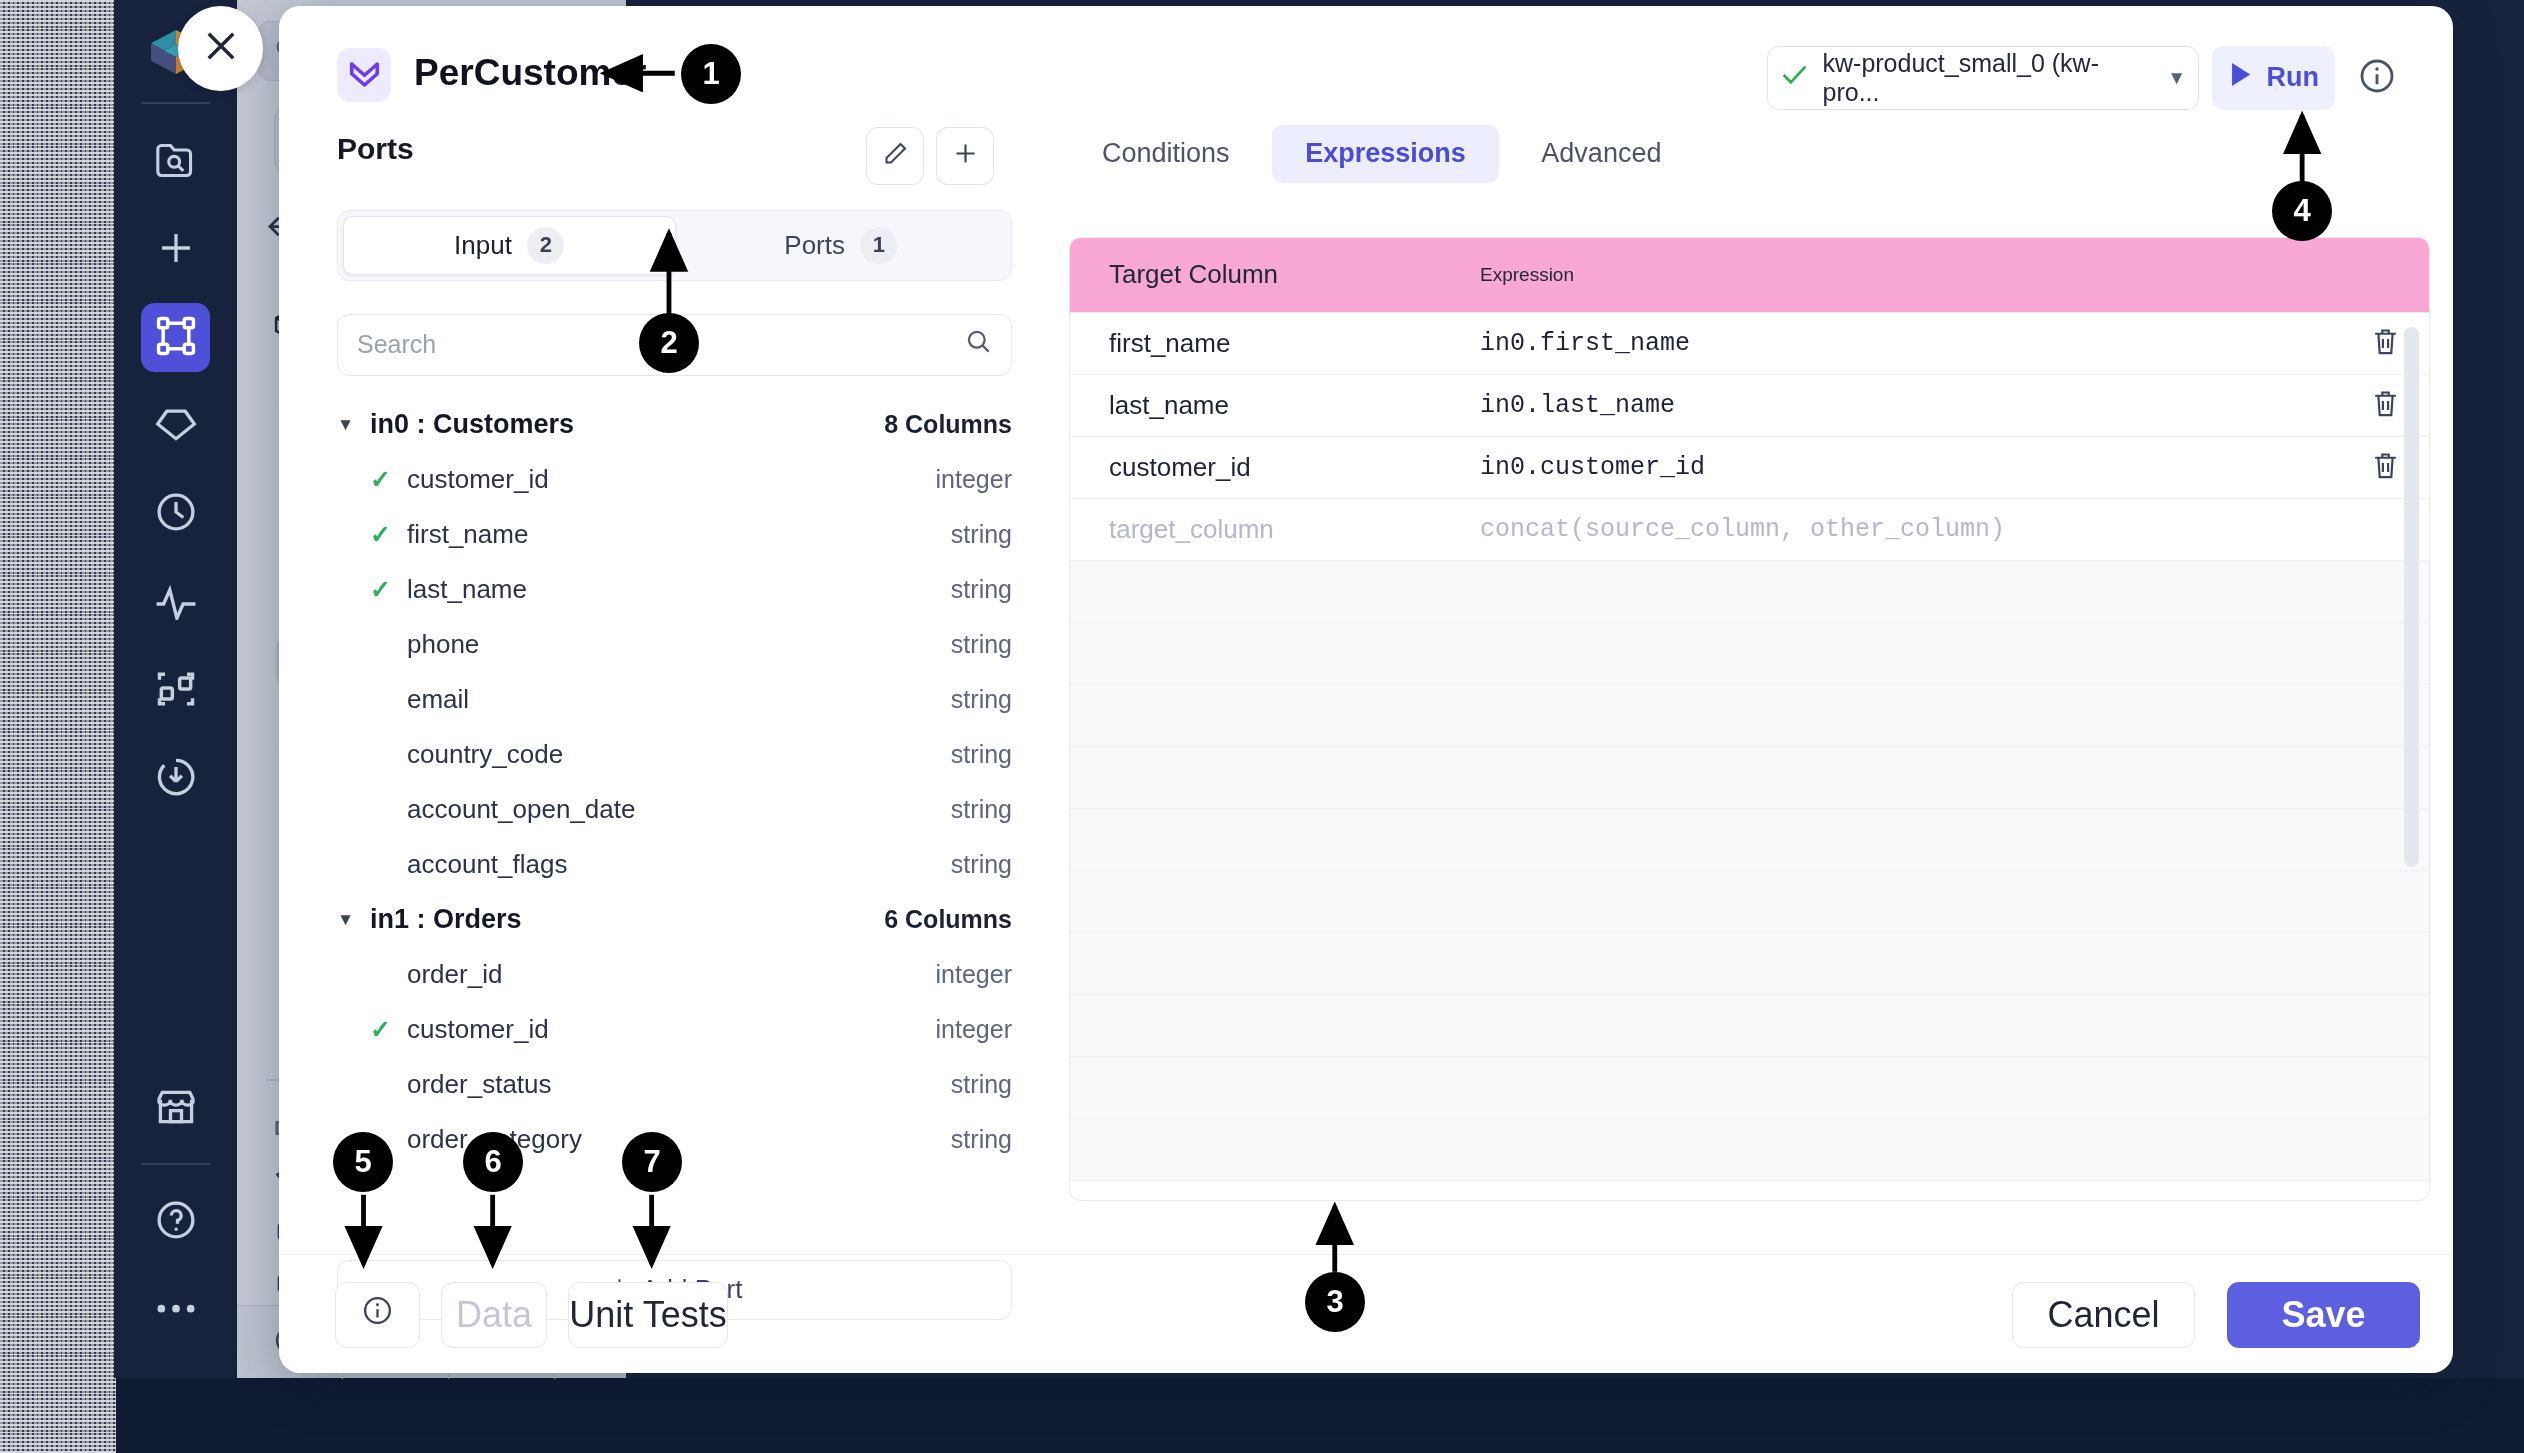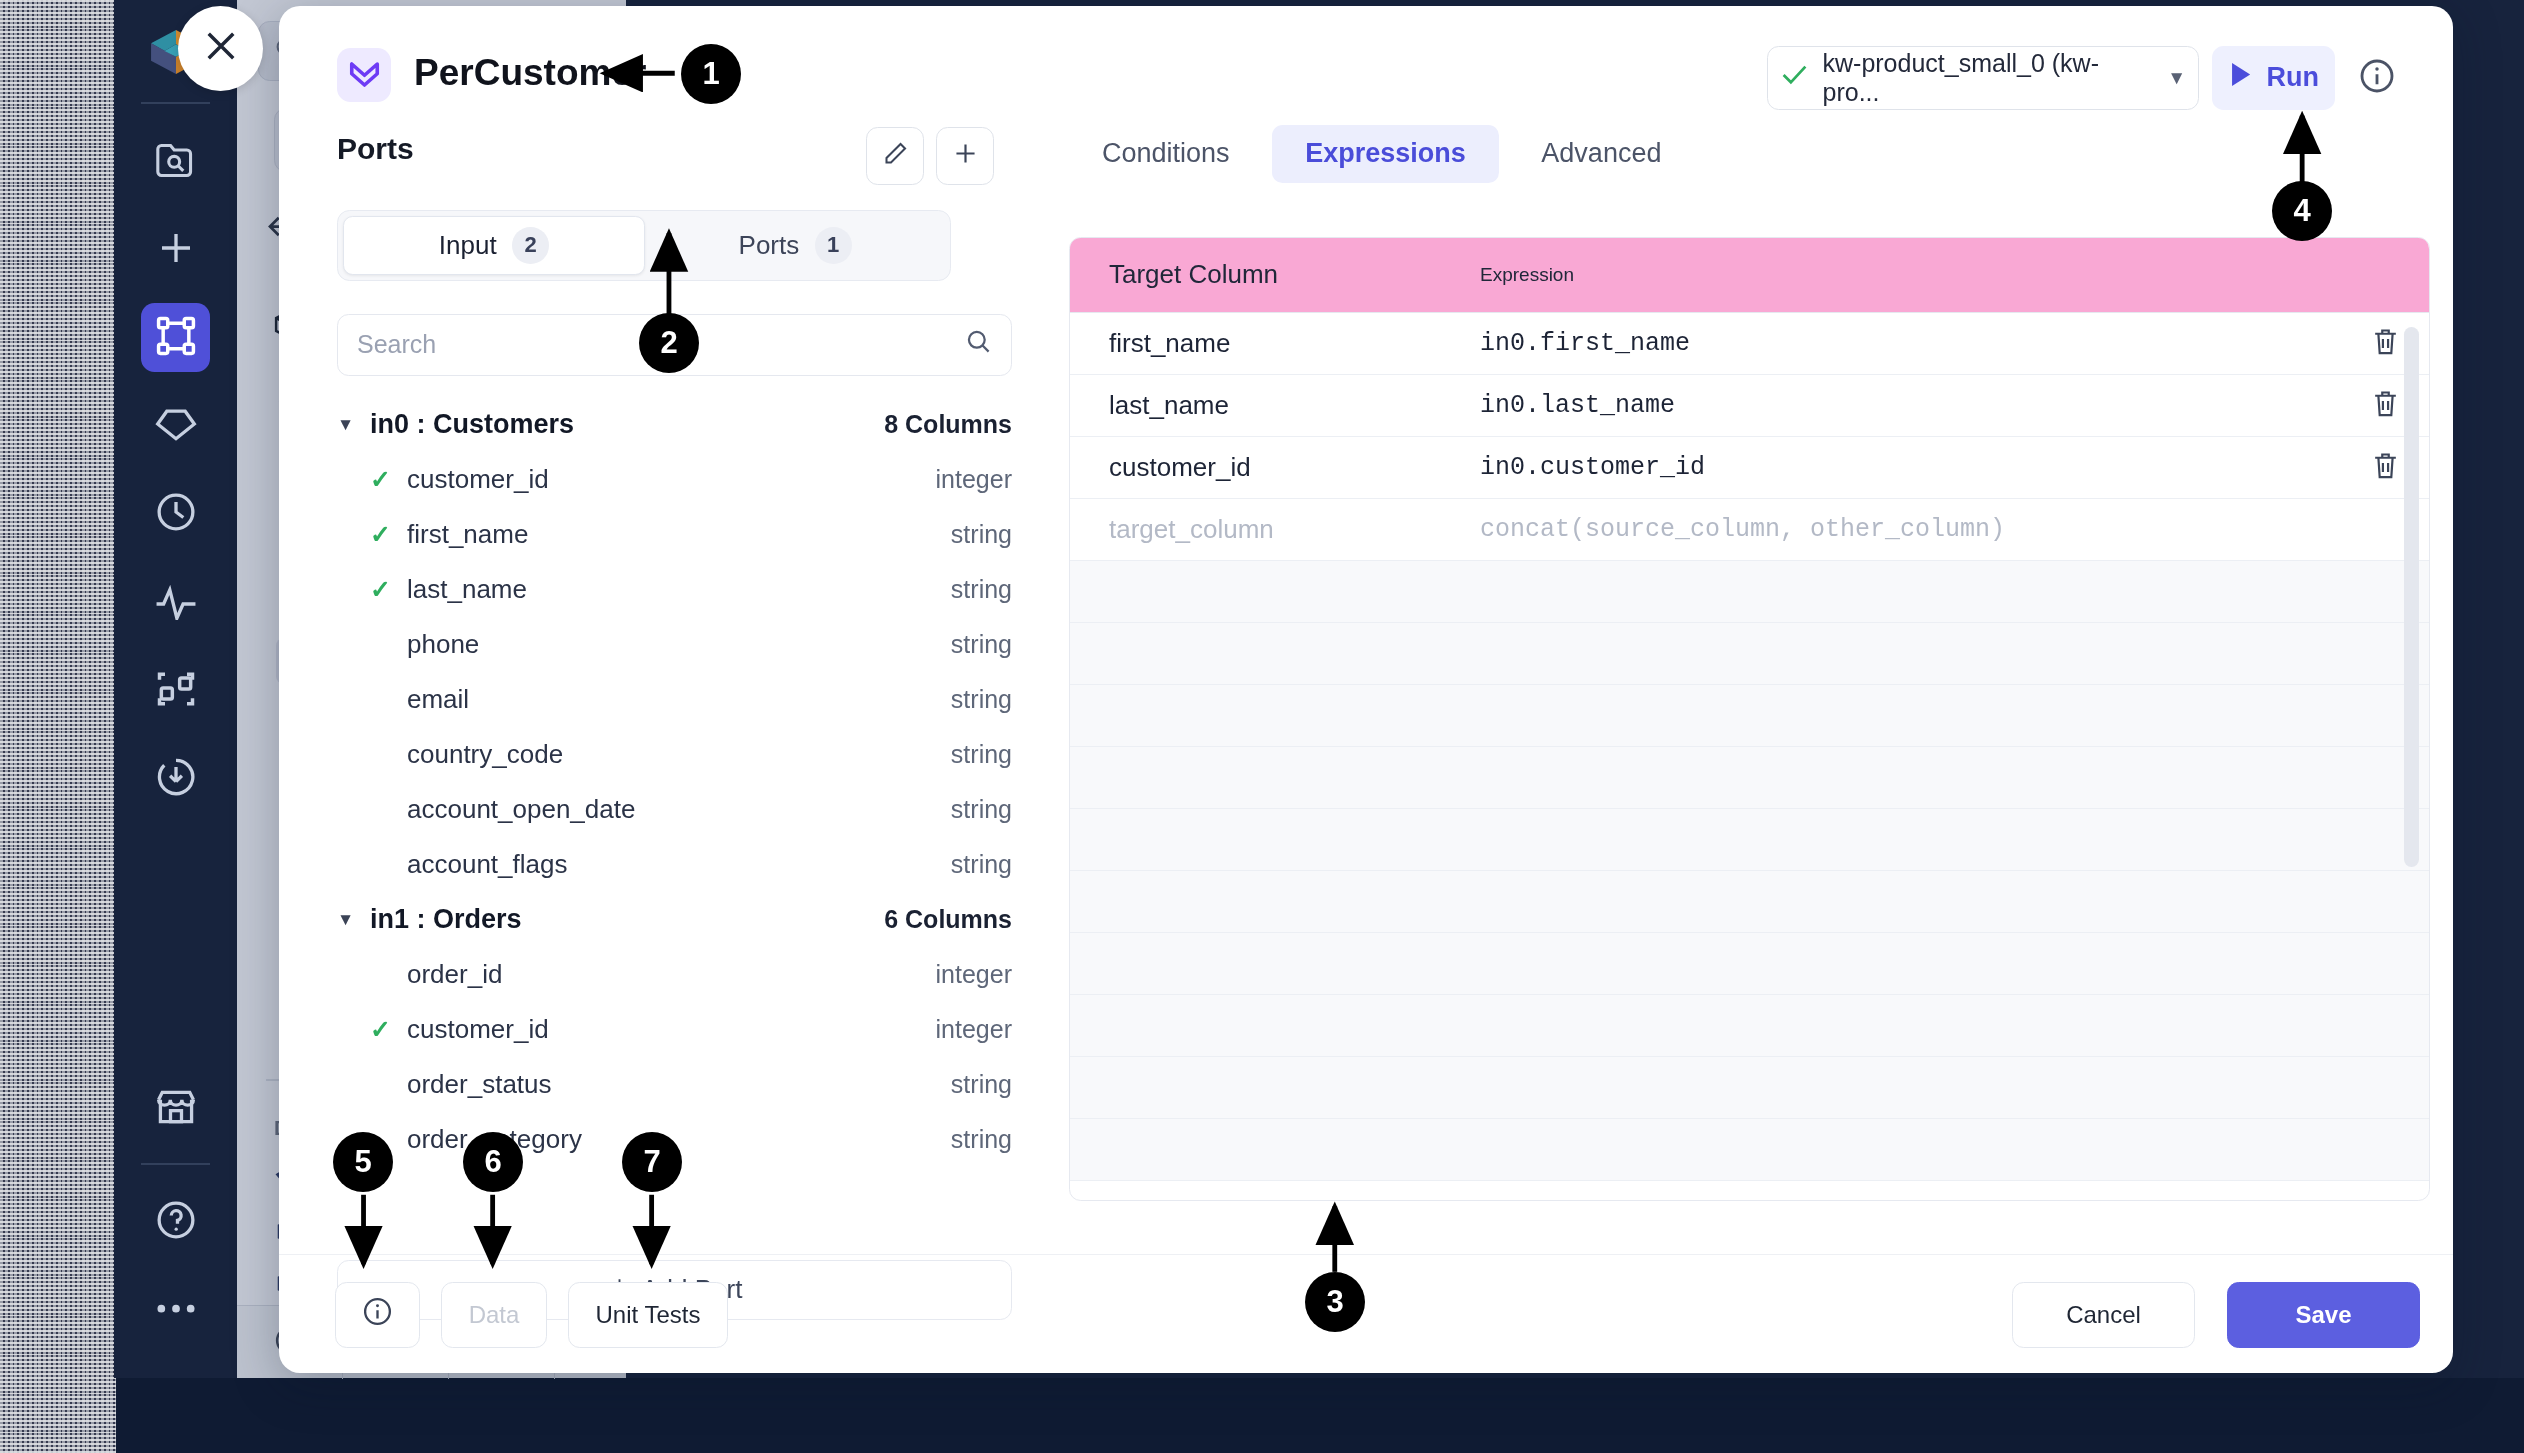--- a/index.html
+++ b/index.html
@@ -118,21 +118,21 @@
   }
   .ports-title { position:absolute; left:58px; top:7.7px; font-size:30px; font-weight:700; color:#151a26; }
   .icon-sq {
     position:absolute; top:1.9px; width:58px; height:58px; border:1.9px solid #dfe3ea;
     border-radius:11.6px; display:flex; align-items:center; justify-content:center; color:#3b4458;
   }
   .icon-sq.edit { right:116px; }
   .icon-sq.plus { right:46px; }
 
   .seg {
-    position:absolute; left:58px; top:85px; width:614px; height:71px;
+    position:absolute; left:58px; top:85px; width:675px; height:71px;
     background:#f6f7fa; border:1.9px solid #e7eaf1; border-radius:12.5px; display:flex; padding:4.8px;justify-content:space-between;
   }
   .seg-btn {
     flex:1; display:flex; align-items:center; justify-content:center; gap:15.4px;
     font-size:26px; color:#3d4559; border-radius:9.6px;
   }
   .seg-btn.active { background:#fff; border:1.9px solid #e2e6ee; box-shadow:0 1px 2.9px rgba(0,0,0,.07); color:#1b2132; }
   .seg-badge {
     min-width:37px; height:37px; border-radius:18.3px; background:#eceef4; color:#39415a;
     display:flex; align-items:center; justify-content:center; font-size:22px; font-weight:700; padding:0 9.6px;
@@ -185,21 +185,21 @@
     background:#e4e7ee; border-radius:7.7px;
   }
 
   
   .m-footer {
     position:absolute; left:0; bottom:0; width:2174px; height:119px;
     border-top:1.9px solid #eef0f4;
   }
   .fbtn {
     position:absolute; top:27px; height:66px; border:1.9px solid #e3e7ee; border-radius:11.6px;
-    display:flex; align-items:center; justify-content:center; font-size:24px; background:#fff; color:#1f2634;
+    display:flex; align-items:center; justify-content:center; font-size:36px; background:#fff; color:#1f2634;
   }
   .fbtn.info { left:56px; width:85px; color:#3b4458; }
   .fbtn.data { left:162px; width:106px; color:#c3c8d2; }
   .fbtn.unit { left:289px; width:160px; }
   .fbtn.cancel { right:258px; width:183px; }
   .fbtn.save { right:33px; width:193px; background:#5c5fe0; border-color:#5c5fe0; color:#fff; font-weight:600; }
 
   
   .badge {
     position:absolute; width:60px; height:60px; border-radius:50%;

